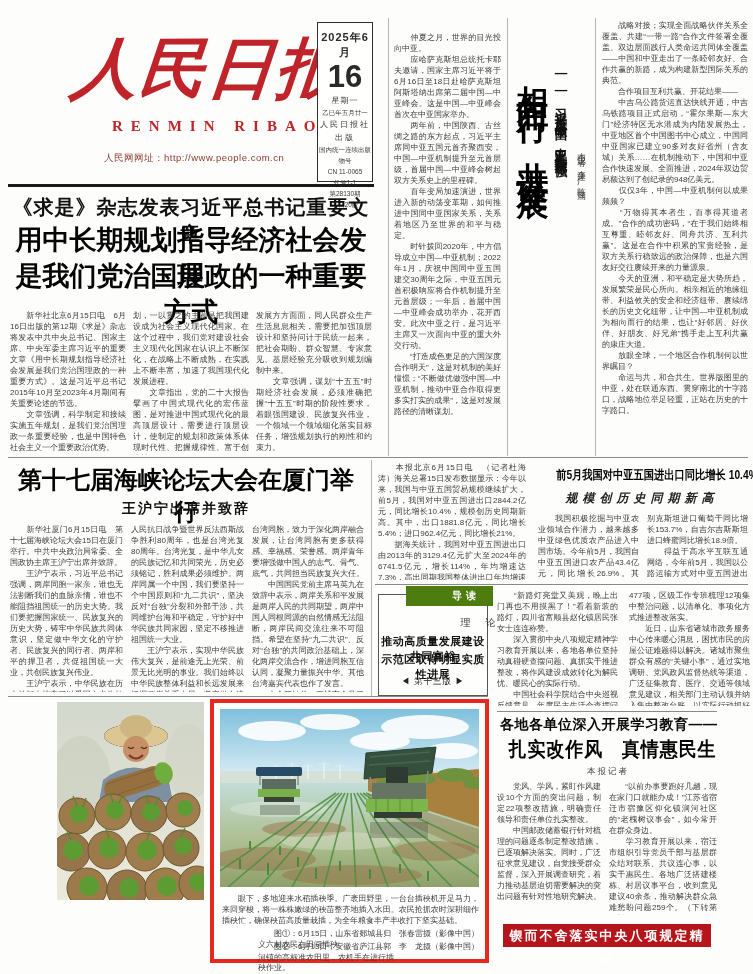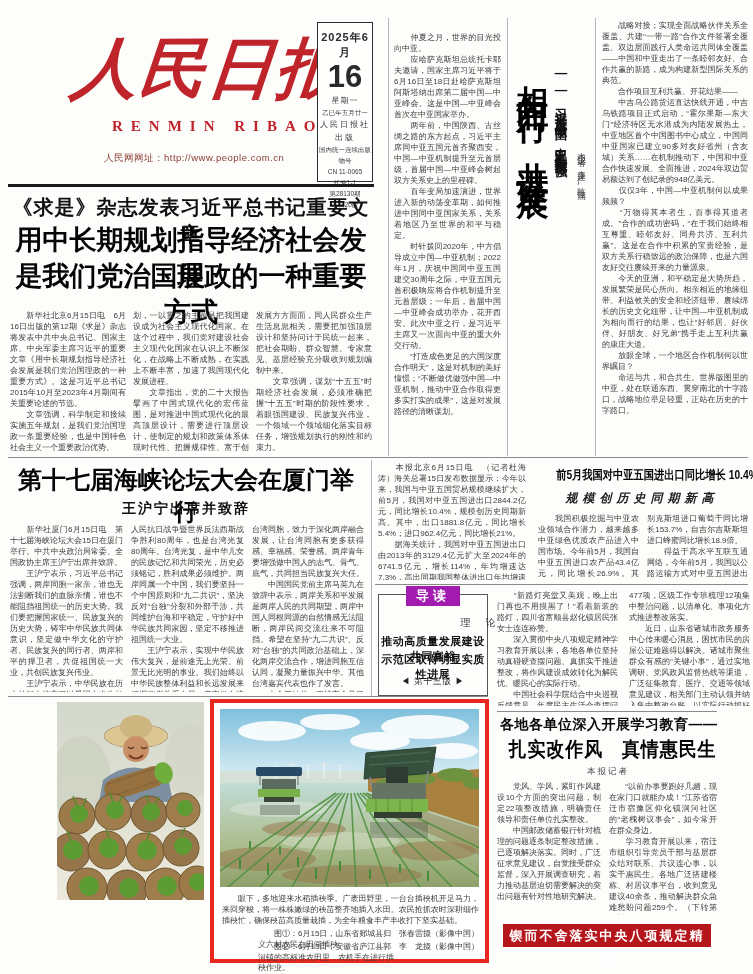--- a/index.html
+++ b/index.html
@@ -23,22 +23,22 @@
   .kicker{font-size:20px;font-weight:800;color:#101010;letter-spacing:1px;}
   .bigtitle{font-size:27px;font-weight:900;color:#050505;letter-spacing:0;}
   .h-title{font-size:24px;font-weight:900;color:#050505;}
   .h-sub{font-size:14px;font-weight:700;color:#101010;letter-spacing:2px;}
   .zy-title{font-size:32px;font-weight:900;color:#000;letter-spacing:9px;}
   .zy-sub{font-size:12.5px;font-weight:700;letter-spacing:2.5px;color:#111;}
   .zy-byline{font-size:8.5px;color:#444;letter-spacing:2px;}
   .trade-title{font-size:12.5px;font-weight:800;color:#050505;white-space:nowrap;display:inline-block;transform:scaleX(.82);transform-origin:center;}
   .trade-sub{font-family:"DejaVu Serif",serif;font-style:italic;font-size:12px;letter-spacing:5px;color:#222;font-weight:600;}
   .daodu-box{border:1px solid #555;box-sizing:border-box;background:#fefefd;}
-  .daodu-tab{background:#a21caf;color:#fff;font-size:13px;font-weight:800;letter-spacing:4px;
-             text-align:center;line-height:20px;}
+  .daodu-tab{background:#4d7c0f;color:#fff;font-size:10px;font-weight:800;letter-spacing:4px;
+             text-align:center;line-height:20px;padding-left:33px;}
   .daodu-sec{font-size:10px;letter-spacing:6px;color:#333;padding-left:48px;}
   .daodu-line{font-size:11px;font-weight:800;color:#111;letter-spacing:.5px;}
   .daodu-page{font-size:8.5px;color:#222;letter-spacing:1px;}
   .st-kicker{font-size:14px;font-weight:800;color:#0a0a0a;letter-spacing:.5px;}
   .st-title{font-size:20px;font-weight:900;color:#050505;white-space:nowrap;display:inline-block;transform:scaleX(.9);transform-origin:center;letter-spacing:1px;}
   .st-byline{font-size:8.5px;color:#444;letter-spacing:2px;}
   .banner{background:#b5161c;color:#fff;font-size:13px;font-weight:700;letter-spacing:2px;
           text-align:center;line-height:23px;}
   .redbox{border:4px solid #e8281e;box-sizing:border-box;background:#fff;}
   .caption{font-size:8px;line-height:11px;text-align:justify;white-space:pre-wrap;color:#3c3c3c;}

